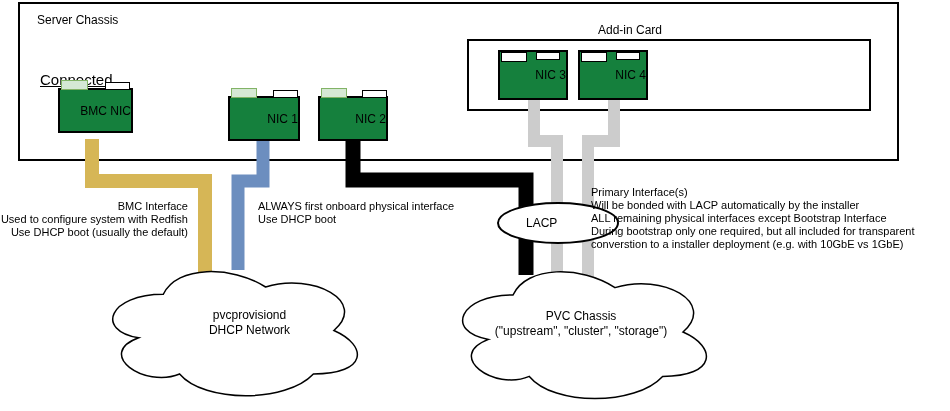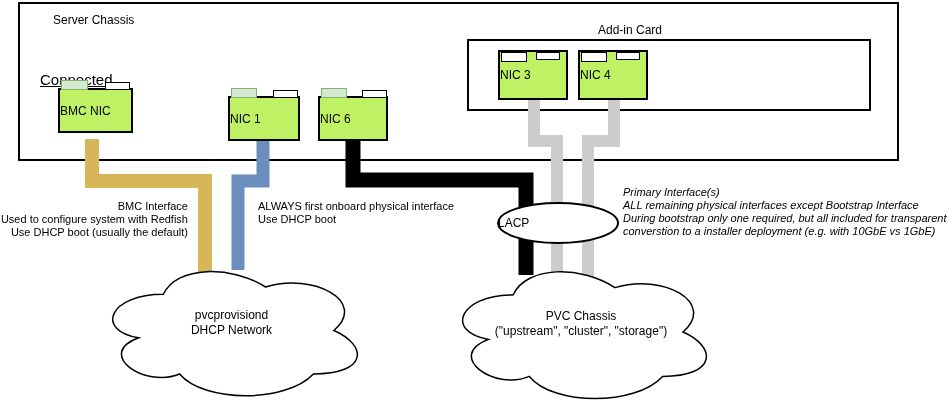--- a/index.html
+++ b/index.html
@@ -3,22 +3,22 @@
 <meta charset="utf-8">
 <style>
   html,body { margin:0; padding:0; background:#fff; }
   .canvas {
     position:relative; width:950px; height:411px; background:#ffffff;
     font-family:"Liberation Sans", sans-serif; color:#000; overflow:hidden;
   }
   .canvas svg { position:absolute; left:0; top:0; }
   .lbl { position:absolute; white-space:nowrap; }
   .nic {
-    position:absolute; background:#bef264; border:2px solid #000; box-sizing:border-box;
-    display:flex; align-items:center; justify-content:flex-start; font-size:12px;
+    position:absolute; background:#15803d; border:2px solid #000; box-sizing:border-box;
+    display:flex; align-items:center; justify-content:flex-end; font-size:12px;
   }
   .tab { position:absolute; box-sizing:border-box; }
   .tab-green { background:#D5E8D4; border:1.5px solid #82B366; }
   .tab-white { background:#ffffff; border:1.5px solid #000; }
   .annot { position:absolute; font-size:11px; line-height:13px; }
   .annot div { white-space:nowrap; }
   .cloud-label { position:absolute; text-align:center; font-size:12px; line-height:15px; }
   .title-12 { font-size:12px; }
   .title-11 { font-size:15px;text-decoration:underline; }
   .center { text-align:left; }
@@ -52,77 +52,78 @@
              C 458.6 295 445 332 488.5 339.4
              C 445 355.7 494 391.2 529.3 376.4
              C 553.8 406 635.4 406 662.6 376.4
              C 717 376.4 717 346.8 683 332
              C 717 302.4 662.6 272.8 615 287.6
              C 581 265.4 526.6 265.4 513 295 Z" fill="#ffffff" stroke="#000" stroke-width="1.5"></path>
 
     <ellipse cx="558" cy="223" rx="60" ry="20" fill="#ffffff" stroke="#000" stroke-width="2"></ellipse>
   </svg>
 
-  <div class="lbl title-12" style="left:37px; top:13px;margin-left:16px;">Server Chassis</div>
+  <div class="lbl title-12" style="left:37px; top:13px;">Server Chassis</div>
 
   <div class="lbl title-12 center" style="left:598px; top:23px; width:140px;">Add-in Card</div>
 
   <div class="lbl title-11" style="left:40px; top:71px;">Connected</div>
 
   <div class="nic" style="left:58px; top:88px; width:75px; height:45px;">
     <span class="tab tab-green" style="left:1px; top:-10px; width:27px; height:10px;"></span>
     <span class="tab tab-white" style="left:45px; top:-8px; width:25px; height:8px;"></span>
     <span>BMC NIC</span>
   </div>
 
   <div class="nic" style="left:228px; top:96px; width:72px; height:45px;">
     <span class="tab tab-green" style="left:1px; top:-10px; width:26px; height:10px;"></span>
     <span class="tab tab-white" style="left:43px; top:-8px; width:25px; height:8px;"></span>
     <span>NIC 1</span>
   </div>
 
   <div class="nic" style="left:318px; top:96px; width:70px; height:45px;">
     <span class="tab tab-green" style="left:1px; top:-10px; width:26px; height:10px;"></span>
     <span class="tab tab-white" style="left:42px; top:-8px; width:25px; height:8px;"></span>
-    <span>NIC 6</span>
+    <span>NIC 2</span>
   </div>
 
   <div class="nic" style="left:498px; top:50px; width:70px; height:50px;">
     <span class="tab tab-white" style="left:1px; top:0px; width:26px; height:10px;"></span>
     <span class="tab tab-white" style="left:36px; top:0px; width:24px; height:8px;"></span>
     <span>NIC 3</span>
   </div>
 
   <div class="nic" style="left:578px; top:50px; width:70px; height:50px;">
     <span class="tab tab-white" style="left:1px; top:0px; width:26px; height:10px;"></span>
     <span class="tab tab-white" style="left:36px; top:0px; width:24px; height:8px;"></span>
     <span>NIC 4</span>
   </div>
 
-  <div class="lbl title-12 center" style="left:498px; top:216px; width:108px;">LACP</div>
+  <div class="lbl title-12 center" style="left:498px; top:216px; width:108px;padding-left:28px;">LACP</div>
 
   <div class="annot" style="left:0px; top:200px; width:188px; text-align:right;">
     <div>BMC Interface</div>
     <div>Used to configure system with Redfish</div>
     <div>Use DHCP boot (usually the default)</div>
   </div>
 
   <div class="annot" style="left:258px; top:200px;">
     <div>ALWAYS first onboard physical interface</div>
     <div>Use DHCP boot</div>
   </div>
 
-  <div class="annot" style="left:623px; top:186px;font-style:italic;">
+  <div class="annot" style="left:591px; top:186px;">
     <div>Primary Interface(s)</div>
+    <div>Will be bonded with LACP automatically by the installer</div>
     <div>ALL remaining physical interfaces except Bootstrap Interface</div>
     <div>During bootstrap only one required, but all included for transparent</div>
     <div>converstion to a installer deployment (e.g. with 10GbE vs 1GbE)</div>
   </div>
 
-  <div class="cloud-label" style="left:95px; top:308px; width:273px;">
+  <div class="cloud-label" style="left:113px; top:308px; width:273px;">
     <div>pvcprovisiond</div>
     <div>DHCP Network</div>
   </div>
 
   <div class="cloud-label" style="left:445px; top:309px; width:272px;">
     <div>PVC Chassis</div>
     <div>("upstream", "cluster", "storage")</div>
   </div>
 
 </div>

